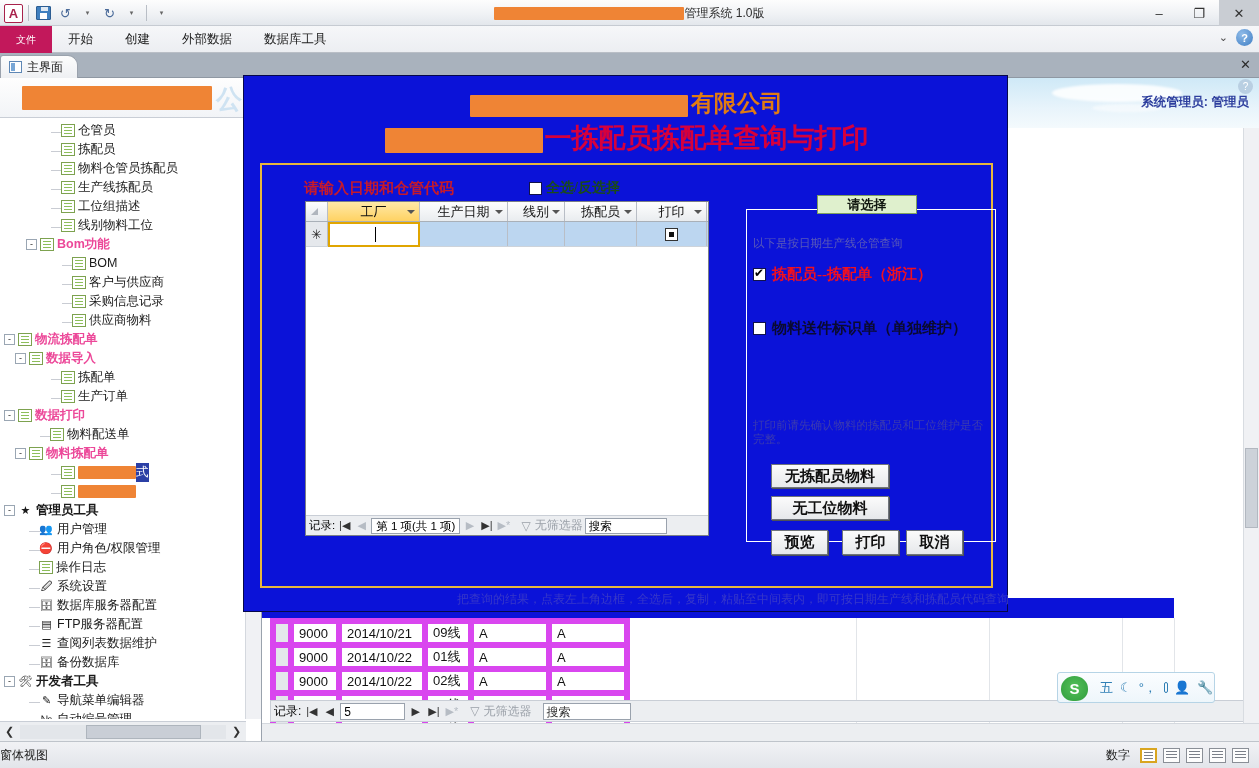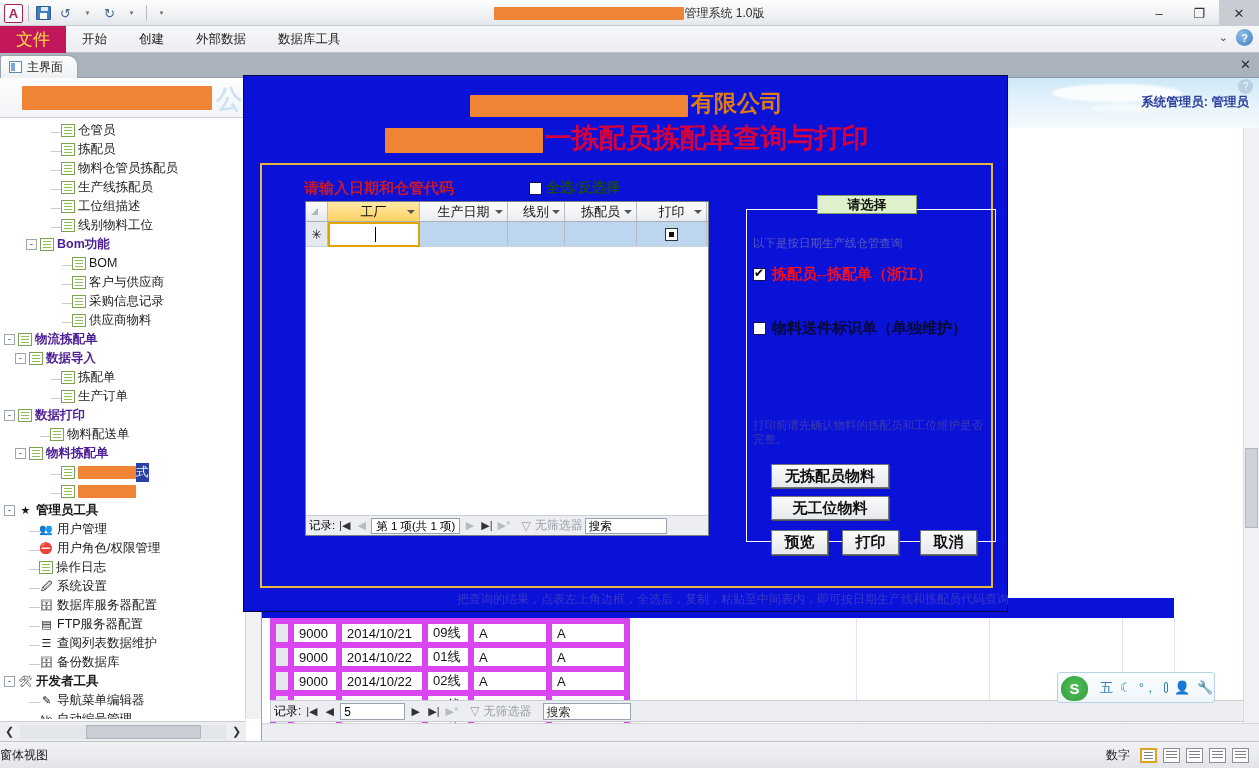--- a/index.html
+++ b/index.html
@@ -46,21 +46,21 @@
   .arrow-ico { font-size: 13px; color: #4a6a99; }
   .tiny-dd { font-size: 7px; color: #666; }
 
   
   .ribbon {
     position: absolute; left: 0; top: 26px; width: 1259px; height: 27px;
     background: linear-gradient(to bottom,#f6f7f9 0%, #eceef2 100%);
     border-bottom: 1px solid #b9bec6;
   }
   .rb-tabs { display: flex; align-items: stretch; height: 27px; }
-  .rb-file { background: #c2185b; color: #fde047; font-size: 17px; padding: 0 16px;
+  .rb-file { background: #c2185b; color: #ffffff; font-size: 10px; padding: 0 16px;
              display: flex; align-items: center; }
   .rb-tab { font-size: 12.5px; color: #1b1b1b; padding: 0 16px;
             display: flex; align-items: center; }
   .ribbon-right { position: absolute; right: 6px; top: 3px; display: flex;
                   align-items: center; gap: 8px; }
   .chev { font-size: 11px; color: #4a4a4a; }
   .help-btn { width: 17px; height: 17px; border-radius: 50%;
               background: radial-gradient(circle at 35% 30%, #8fbbe8, #3f7ec4);
               color: #fff; font-size: 11px; font-weight: bold;
               display: flex; align-items: center; justify-content: center; }
@@ -97,21 +97,21 @@
   .tog { width: 11px; height: 11px; border: 1px solid #9aa6b3; background: #fff;
          font-size: 9px; line-height: 9px; text-align: center; color: #2b2b2b;
          margin-right: 3px; flex: none; }
   .tog.blank { border: none; background: none; }
   .guide { width: 10px; flex: none; color: #b9bec6; font-size: 11px; text-align: center; }
   .ficon { width: 14px; height: 13px; flex: none; margin-right: 3px; position: relative;
            background: #fff; border: 1px solid #7da24f; }
   .ficon::after { content: ""; position: absolute; left: 2px; top: 2px; right: 2px;
                   height: 1px; background: #8dbf5a; box-shadow: 0 3px 0 #8dbf5a, 0 6px 0 #8dbf5a; }
   .tlabel { line-height: 19px; }
-  .tlabel.bold-orange { color: #4c1d95; font-weight: bold; }
+  .tlabel.bold-orange { color: #ec4899; font-weight: bold; }
   .trow.selected .tlabel { background: #2b3fa5; color: #fff; }
   .emoji-ico { width: 15px; flex: none; margin-right: 3px; font-size: 11px;
                text-align: center; line-height: 13px; }
   .nav-scrollbar { position: absolute; left: 0; bottom: 0; width: 246px; height: 20px;
                    background: #eceef1; border-top: 1px solid #c9ced6;
                    display: flex; align-items: center; }
   .nsb-btn { width: 19px; height: 18px; display: flex; align-items: center;
              justify-content: center; font-size: 11px; color: #333; }
   .nsb-track { flex: 1; height: 14px; background: #e3e6ea; margin: 0 1px; position: relative; }
   .nsb-thumb { position: absolute; left: 32%; top: 0; width: 56%; height: 14px;
@@ -703,21 +703,21 @@
           <span class="opt-lbl dark">物料送件标识单（单独维护）</span>
         </div>
 
         <div class="hint">打印前请先确认物料的拣配员和工位维护是否完整。</div>
 
         <div class="btn btn-wide" style="top:254px">无拣配员物料</div>
         <div class="btn btn-wide" style="top:286px">无工位物料</div>
 
         <div class="btn btn-sm" style="left:24px;top:320px">预览</div>
         <div class="btn btn-sm" style="left:95px;top:320px">打印</div>
-        <div class="btn btn-sm" style="left:173px;top:320px">取消</div>
+        <div class="btn btn-sm" style="left:159px;top:320px">取消</div>
       </div>
 
       <div class="choice-badge">请选择</div>
     </div>
 
     <div class="footer-hint">把查询的结果，点表左上角边框，全选后，复制，粘贴至中间表内，即可按日期生产线和拣配员代码查询</div>
   </div>
 
   <div class="imebar">
     <div class="sogou-logo">S</div>

